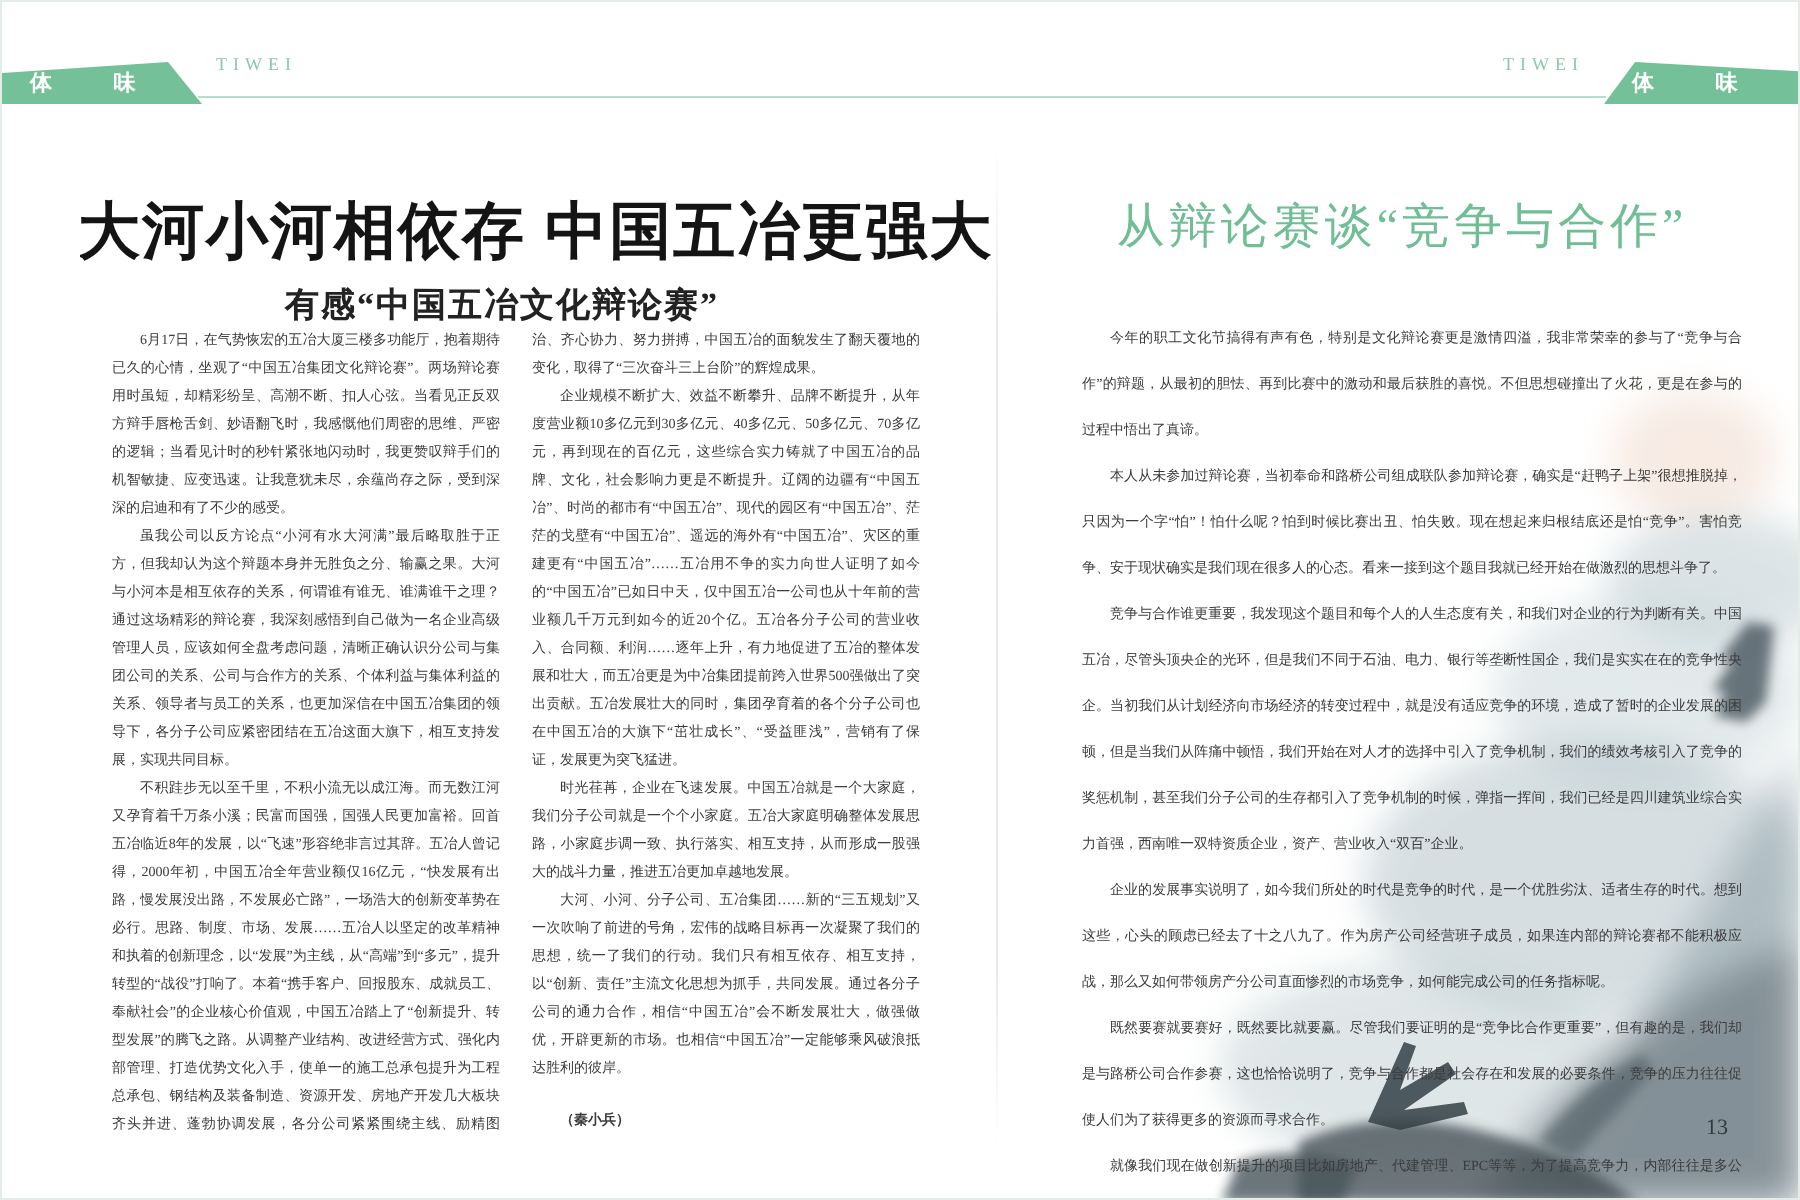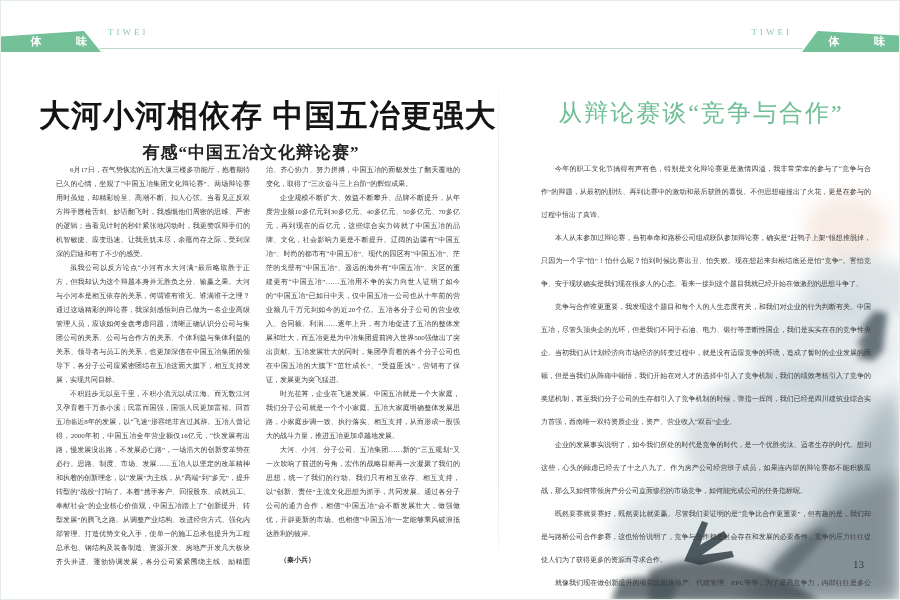--- a/index.html
+++ b/index.html
@@ -4,23 +4,23 @@
 <style>
   html,body{margin:0;padding:0;background:#ffffff;}
   .spread{
     position:relative;width:900px;height:600px;background:#ffffff;
     border:1px solid #e4ece7;box-sizing:border-box;overflow:hidden;
     font-family:"Liberation Serif","DejaVu Serif",serif;color:#3b3b3b;
   }
   
   .header-rule{position:absolute;top:47px;left:98px;width:704px;height:1px;background:#b9ddca;}
   .banner{position:absolute;top:30px;height:21px;background:#74c098;color:#ffffff;
-    display:flex;align-items:center;justify-content:flex-end;
+    display:flex;align-items:center;justify-content:flex-start;
     font-size:11px;font-weight:700;letter-spacing:14px;text-indent:14px;
-    font-family:Liberation Mono, monospace;}
+    font-family:Liberation Serif, serif;}
   .banner-left{left:0;width:100px;clip-path:polygon(0 26%,83% 0,100% 100%,0 100%);}
   .banner-right{right:0;width:97px;clip-path:polygon(0 100%,16% 0,100% 22%,100% 100%);}
   .tiwei{position:absolute;top:26px;color:#8bc9aa;font-size:9px;letter-spacing:3px;
     font-family:"Liberation Serif","DejaVu Serif",serif;}
   .tiwei-left{left:107px;}
   .tiwei-right{right:107px;}
   
   .gutter{position:absolute;left:497px;top:70px;height:505px;width:1px;
     background:linear-gradient(180deg,rgba(90,110,100,0) 0%,rgba(90,110,100,.14) 18%,rgba(90,110,100,.14) 82%,rgba(90,110,100,0) 100%);}
   

